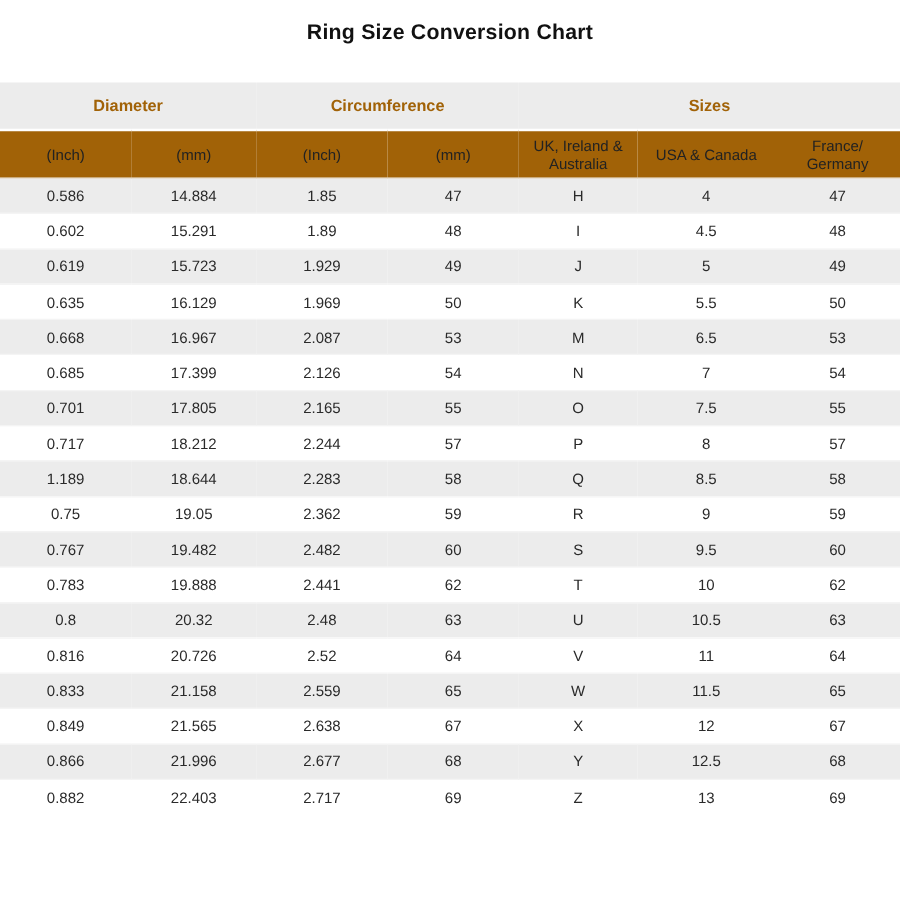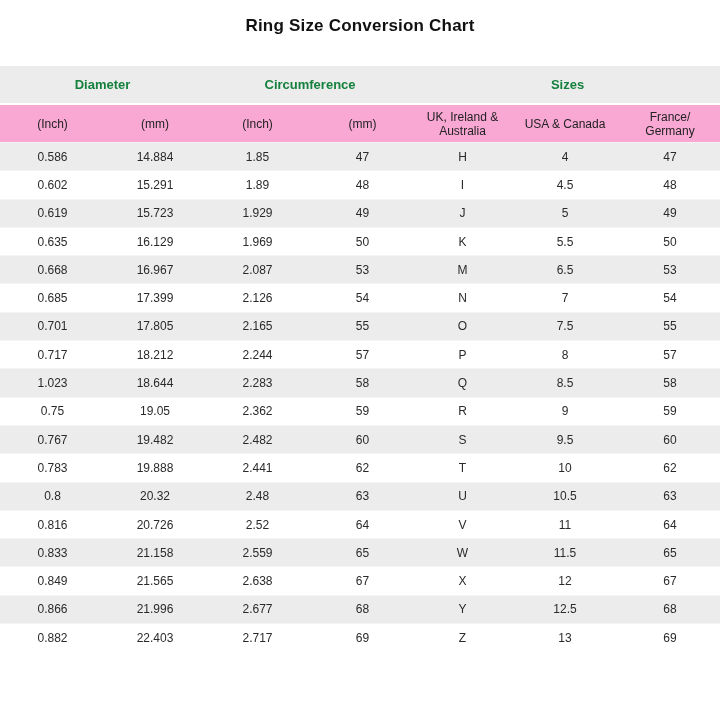--- a/index.html
+++ b/index.html
@@ -40,28 +40,28 @@
   col.c4 { width: 105px; }
   col.c5 { width: 95px;  }
   col.c6 { width: 110px; }
   col.c7 { width: 100px; }
 
   thead tr.group-row th {
     background: #ececec;
     height: 37px;
     font-size: 13px;
     font-weight: bold;
-    color: #15803d;
+    color: #a16207;
     text-align: center;
     vertical-align: middle;
     padding: 0;
     border-bottom: 2px solid #ffffff;
   }
   thead tr.sub-row th {
-    background: #f9a8d4;
+    background: #a16207;
     height: 37px;
     font-size: 12px;
     font-weight: normal;
     color: #222222;
     text-align: center;
     vertical-align: middle;
     padding: 0 4px;
     line-height: 14px;
   }
   tbody td {
@@ -178,21 +178,21 @@
         <tr>
           <td>0.717</td>
           <td>18.212</td>
           <td>2.244</td>
           <td>57</td>
           <td>P</td>
           <td>8</td>
           <td>57</td>
         </tr>
         <tr>
-          <td>1.023</td>
+          <td>1.189</td>
           <td>18.644</td>
           <td>2.283</td>
           <td>58</td>
           <td>Q</td>
           <td>8.5</td>
           <td>58</td>
         </tr>
         <tr>
           <td>0.75</td>
           <td>19.05</td>

